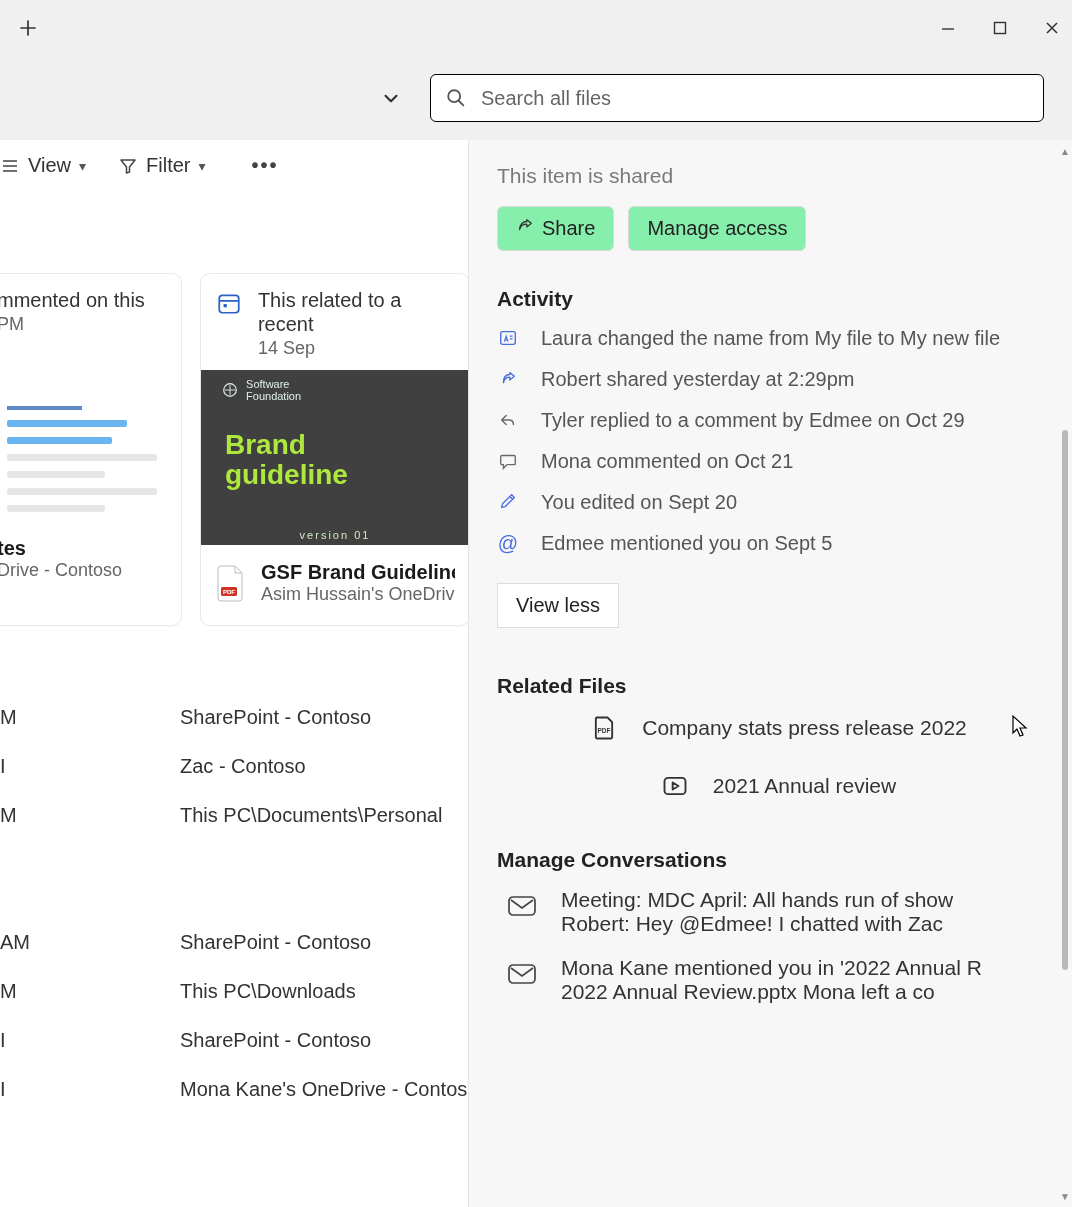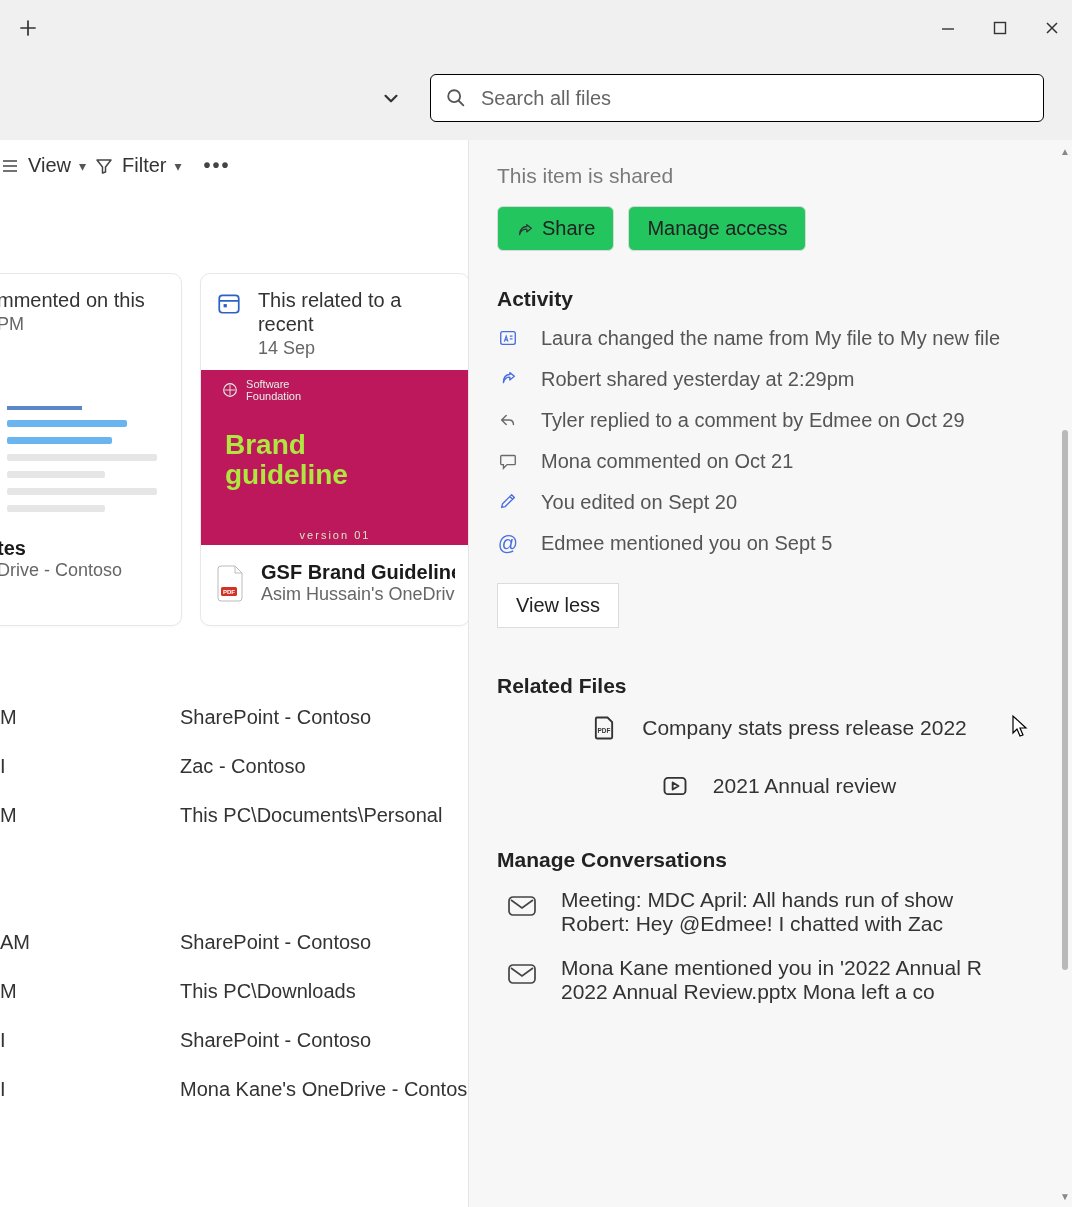--- a/index.html
+++ b/index.html
@@ -74,21 +74,21 @@
     flex: 1;
     background: #f7f7f7;
     border-left: 1px solid #e5e5e5;
     position: relative;
     overflow: hidden;
   }
 
   
   .ltoolbar {
     display: flex;
-    gap: 8px;
+    gap: 32px;
     padding: 14px 8px 14px 0;
     font-size: 20px;
     color: #333;
   }
   .ltoolbar .group { display: flex; align-items: center; gap: 8px; }
   .ltoolbar .small-chev { font-size: 14px; color: #555; }
 
   
   .cards-wrap {
     display: flex;
@@ -115,21 +115,21 @@
   .card-head .iconbox {
     width: 30px; height: 30px;
     display: flex; align-items: center; justify-content: center;
   }
   .card-head .txt { font-size: 20px; color: #333; line-height: 1.2; }
   .card-head .sub { color: #666; font-size: 18px; margin-top: 2px; }
 
   .thumb {
     height: 175px;
     width: 100%;
-    background: #be185d;
+    background: #404040;
     position: relative;
     color: #b7e24a;
     padding: 60px 24px 0 24px;
     overflow: hidden;
   }
   .thumb.doc {
     background: #fff;
   }
   .thumb .gsf-top {
     position: absolute;
@@ -196,27 +196,27 @@
   .rp-inner {
     padding: 24px 22px 0 28px;
   }
   .rp-shared-label {
     font-size: 21px;
     color: #7a7a7a;
     margin-bottom: 18px;
   }
   .btn-row { display: flex; gap: 14px; margin-bottom: 36px; }
   .btn {
-    background: #22c55e;
+    background: #86efac;
     border: 1px solid #d9d9d9;
     border-radius: 6px;
     padding: 10px 18px;
     font-size: 20px;
     display: inline-flex;
-    align-items: flex-end;
+    align-items: flex-start;
     gap: 8px;
     cursor: pointer;
   }
 
   .section-h {
     font-size: 21px;
     font-weight: 650;
     color: #222;
     margin-bottom: 16px;
   }

